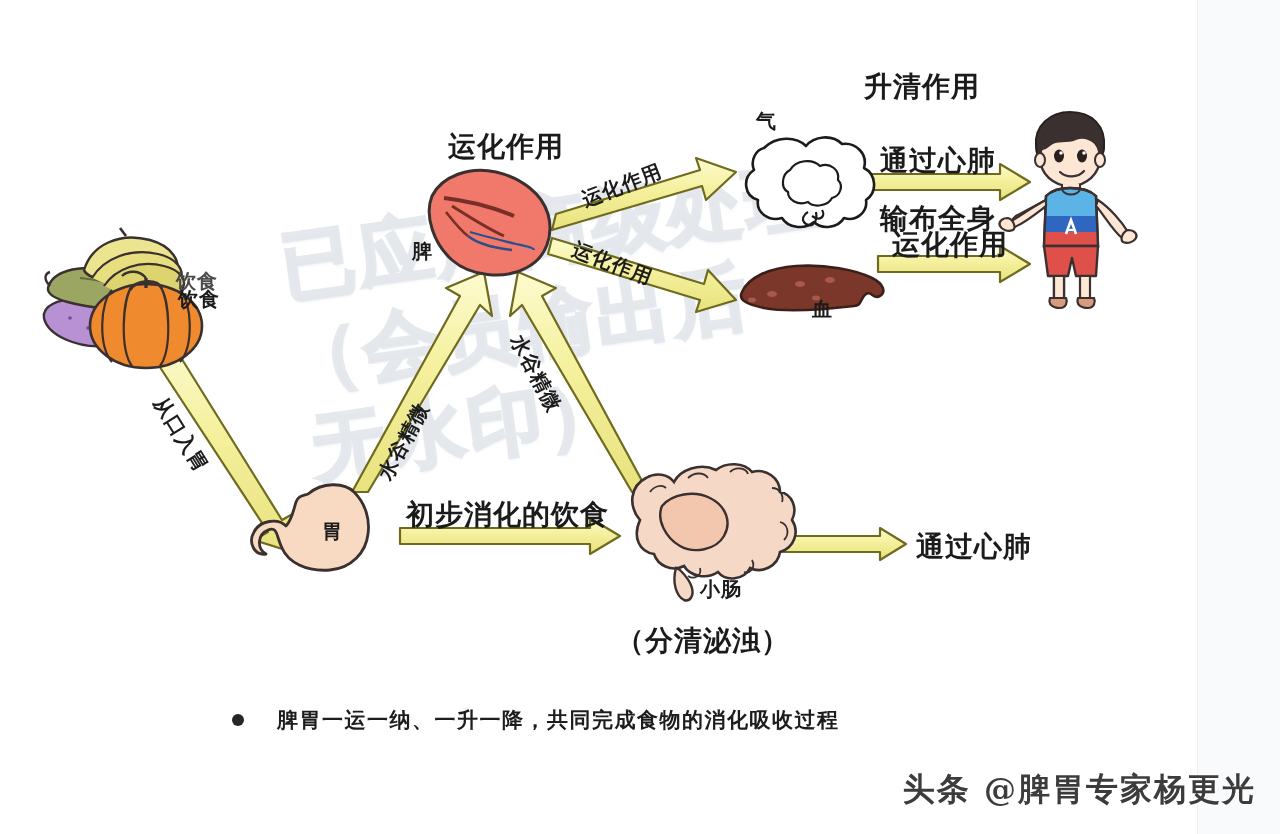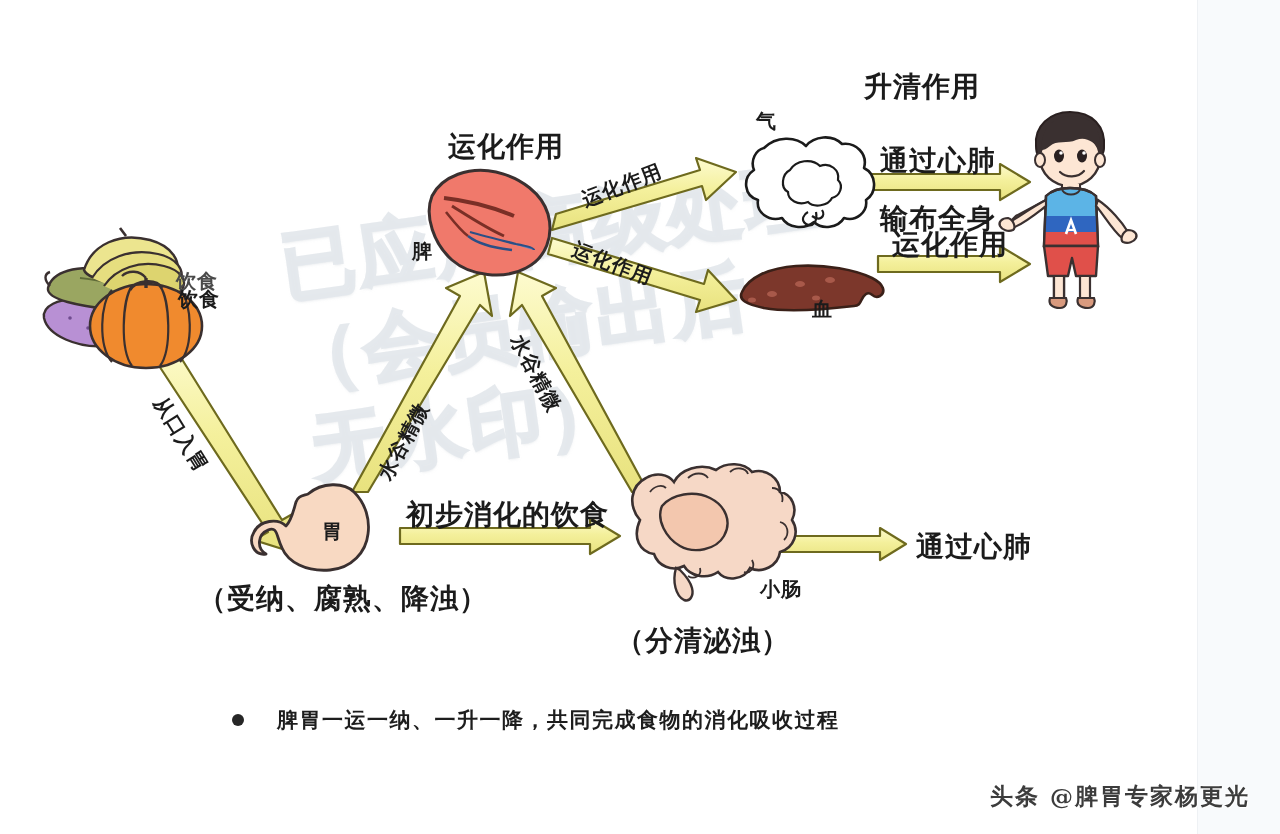--- a/index.html
+++ b/index.html
@@ -81,23 +81,23 @@
     letter-spacing:1.5px;z-index:7;white-space:nowrap;margin-left:23px;
   }
   .bullet{
     position:absolute;left:232px;top:714px;width:12px;height:12px;
     border-radius:50%;background:#262626;z-index:7;
   }
   .caption-text{position:absolute;left:254px;top:706px;}
 
   
   .attrib{
-    position:absolute;right:30px;bottom:22px;
+    position:absolute;right:24px;bottom:22px;
     font-family:"DejaVu Serif","DejaVu Sans",serif;
-    font-size:23px;font-weight:700;
+    font-size:32px;font-weight:700;
     color:#3c3c3c;letter-spacing:2px;white-space:nowrap;z-index:8;
     text-shadow:1px 1px 0 #ffffff, -1px -1px 0 rgba(255,255,255,.8);
   }
 </style>
 </head>
 <body>
 
 <div id="stage">
   <div class="canvas-edge"></div>
   <div class="right-panel"></div>
@@ -299,21 +299,20 @@
       <path d="M1078,298 C1076,304 1080,308 1088,308 C1094,308 1096,302 1094,298 Z" fill="#d99a7e" stroke="#3a3030" stroke-width="2.2"></path>
     </g>
   </svg>
 
   <div class="lbl lbl-md" style="left:176px;top:268px;color:#4a4a4a;">饮食</div>
   <div class="lbl lbl-md" style="left:178px;top:286px;">饮食</div>
 
   <div class="lbl lbl-md rot-a" style="left:170px;top:392px;">从口入胃</div>
 
   <div class="lbl lbl-organ" style="left:322px;top:518px;">胃</div>
-  <div class="lbl lbl-lg" style="left:198px;top:580px;">（受纳、腐熟、降浊）</div>
 
   <div class="lbl lbl-lg" style="left:406px;top:496px;">初步消化的饮食</div>
 
   <div class="lbl lbl-md rot-b" style="left:372px;top:472px;">水谷精微</div>
 
   <div class="lbl lbl-md rot-c" style="left:528px;top:330px;">水谷精微</div>
 
   <div class="lbl lbl-organ" style="left:412px;top:238px;">脾</div>
   <div class="lbl lbl-lg" style="left:448px;top:128px;">运化作用</div>
 
@@ -323,21 +322,21 @@
   <div class="lbl lbl-organ" style="left:756px;top:108px;">气</div>
   <div class="lbl lbl-organ" style="left:812px;top:296px;">血</div>
 
   <div class="lbl lbl-lg" style="left:864px;top:68px;">升清作用</div>
 
   <div class="lbl lbl-lg" style="left:880px;top:142px;">通过心肺</div>
   <div class="lbl lbl-lg" style="left:880px;top:192px;margin-top:8px;">输布全身</div>
 
   <div class="lbl lbl-lg" style="left:892px;top:226px;">运化作用</div>
 
-  <div class="lbl lbl-organ" style="left:760px;top:576px;">小肠</div>
+  <div class="lbl lbl-organ" style="left:700px;top:576px;">小肠</div>
   <div class="lbl lbl-lg" style="left:616px;top:622px;">（分清泌浊）</div>
 
   <div class="lbl lbl-lg" style="left:916px;top:528px;">通过心肺</div>
 
   <div class="bullet"></div>
   <div class="caption caption-text">脾胃一运一纳、一升一降，共同完成食物的消化吸收过程</div>
 
   <div class="attrib">头条 @脾胃专家杨更光</div>
 </div>
 

